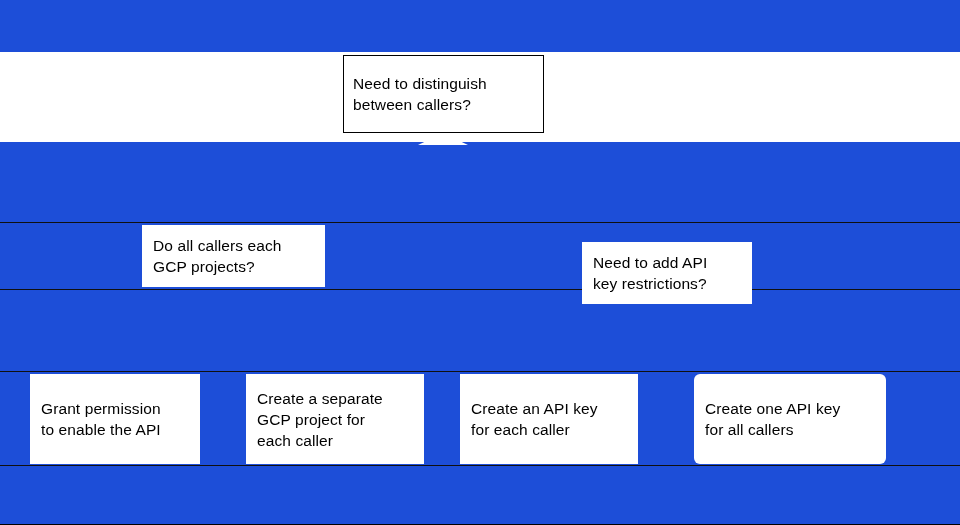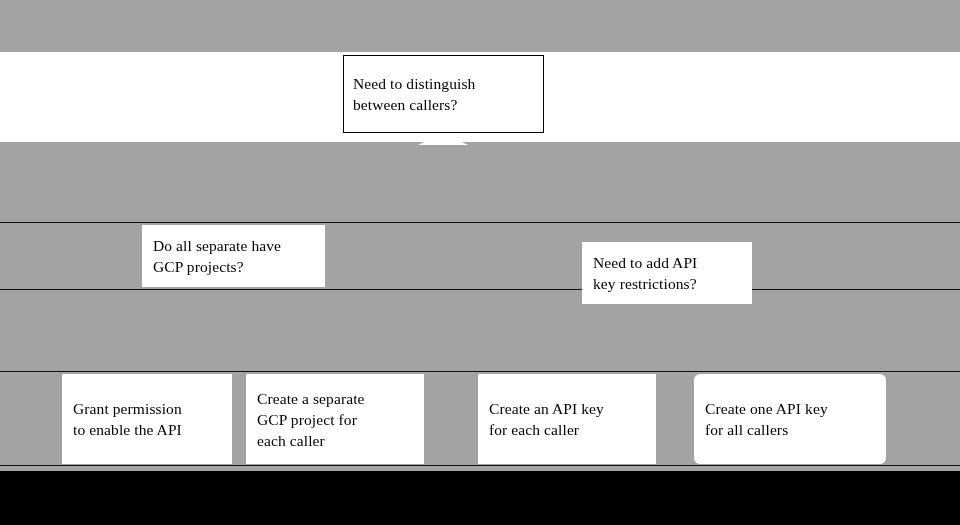--- a/index.html
+++ b/index.html
@@ -3,24 +3,24 @@
 <meta charset="utf-8">
 <style>
   html, body {
     margin: 0;
     padding: 0;
     background: #000000;
   }
   #canvas {
     position: relative;
     width: 960px;
-    height: 471px;
-    background: #a3a3a3;
+    height: 524px;
+    background: #1d4ed8;
     overflow: hidden;
-    font-family: Liberation Serif, serif;
+    font-family: Liberation Sans, sans-serif;
   }
   
   .band {
     position: absolute;
     left: 0;
     width: 960px;
     background: #ffffff;
   }
   .band-rule {
     position: absolute;
@@ -67,41 +67,41 @@
   <div class="band-rule" style="top:465px;"></div>
 
   <div class="connector-arrow" style="left:418px;top:133px;border-left:25px solid transparent;border-right:25px solid transparent;border-bottom:12px solid #ffffff;"></div>
 
   <div class="node bordered" style="left:343px;top:55px;width:201px;height:78px;">
     <span class="label">Need to distinguish
 between callers?</span>
   </div>
 
   <div class="node" style="left:142px;top:225px;width:183px;height:62px;">
-    <span class="label">Do all separate have
+    <span class="label">Do all callers each
 GCP projects?</span>
   </div>
 
   <div class="node" style="left:582px;top:242px;width:170px;height:62px;">
     <span class="label">Need to add API
 key restrictions?</span>
   </div>
 
-  <div class="node" style="left:30px;top:374px;width:170px;height:90px;margin-left:32px;">
+  <div class="node" style="left:30px;top:374px;width:170px;height:90px;">
     <span class="label">Grant permission
 to enable the API</span>
   </div>
 
   <div class="node" style="left:246px;top:374px;width:178px;height:90px;">
     <span class="label">Create a separate
 GCP project for
 each caller</span>
   </div>
 
-  <div class="node" style="left:478px;top:374px;width:178px;height:90px;">
+  <div class="node" style="left:460px;top:374px;width:178px;height:90px;">
     <span class="label">Create an API key
 for each caller</span>
   </div>
 
   <div class="node" style="left:694px;top:374px;width:192px;height:90px;border-radius:6px;">
     <span class="label">Create one API key
 for all callers</span>
   </div>
 
 </div>

